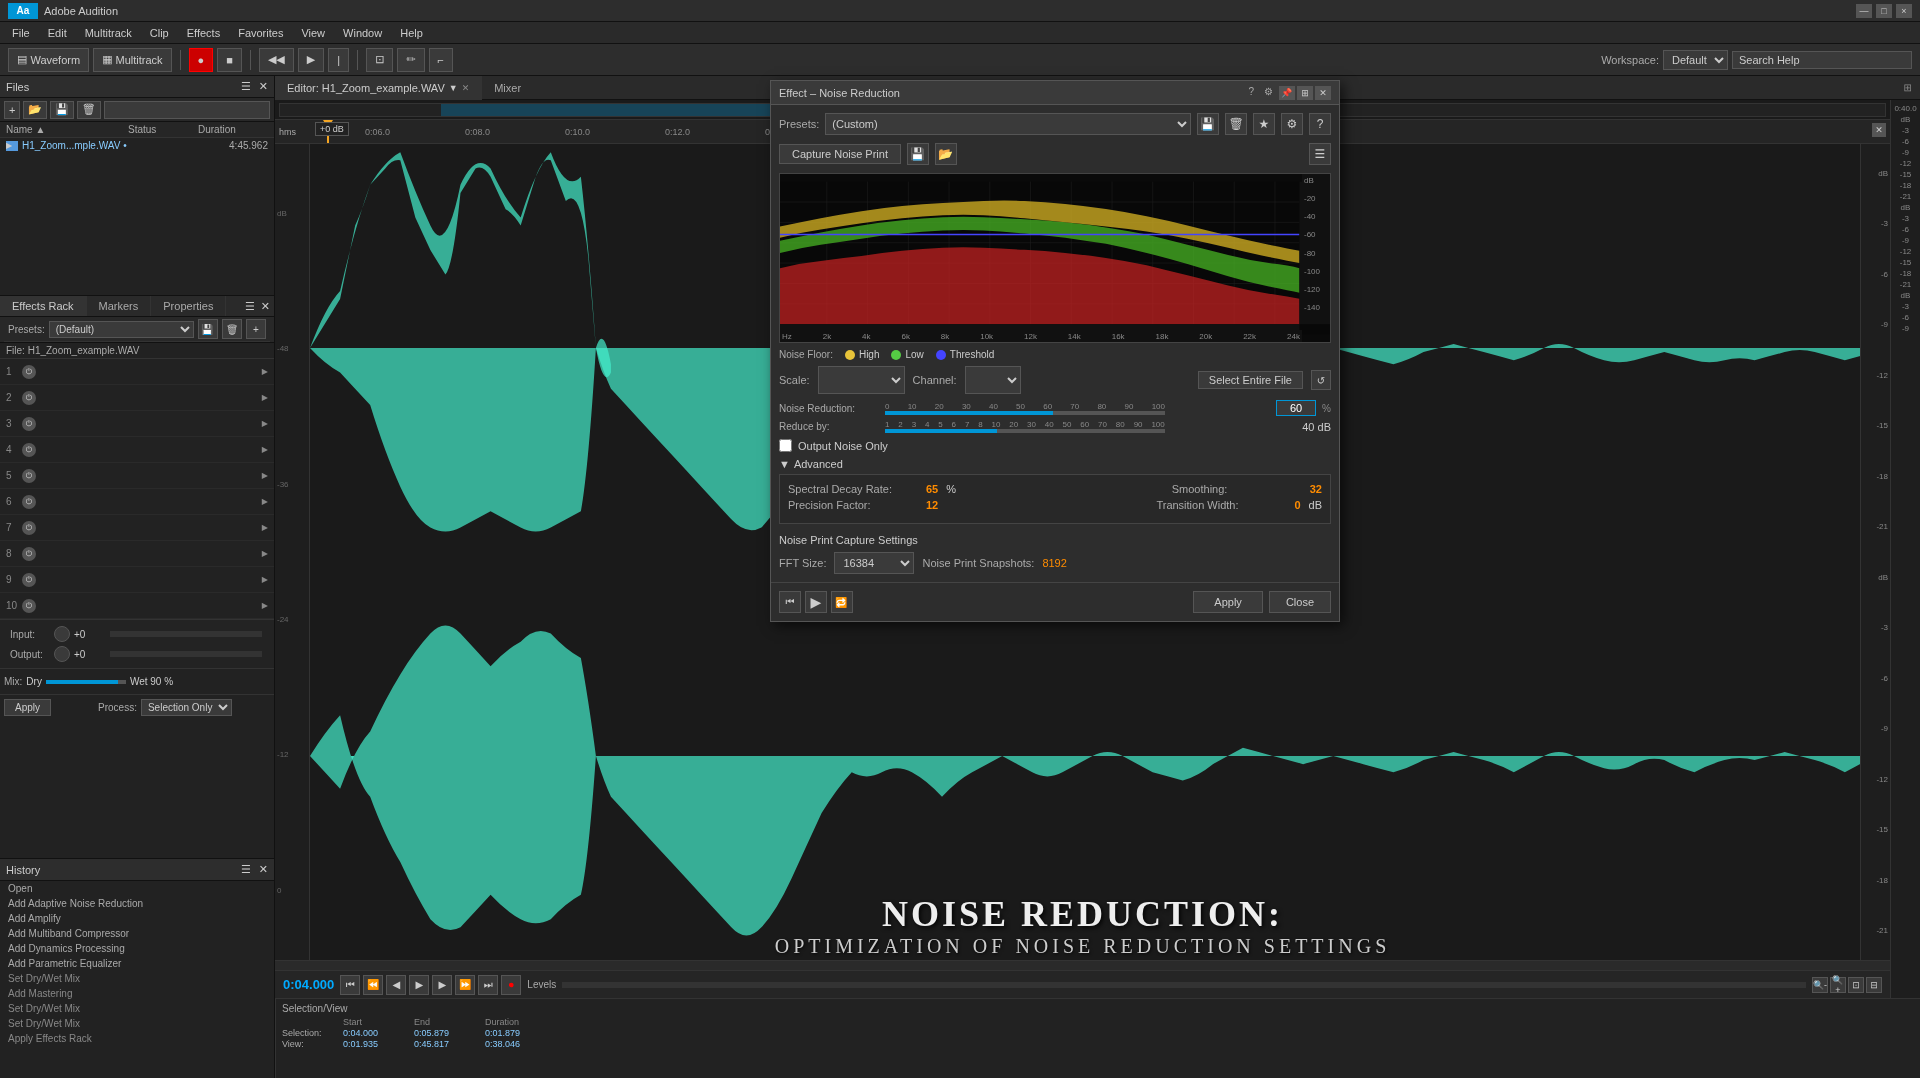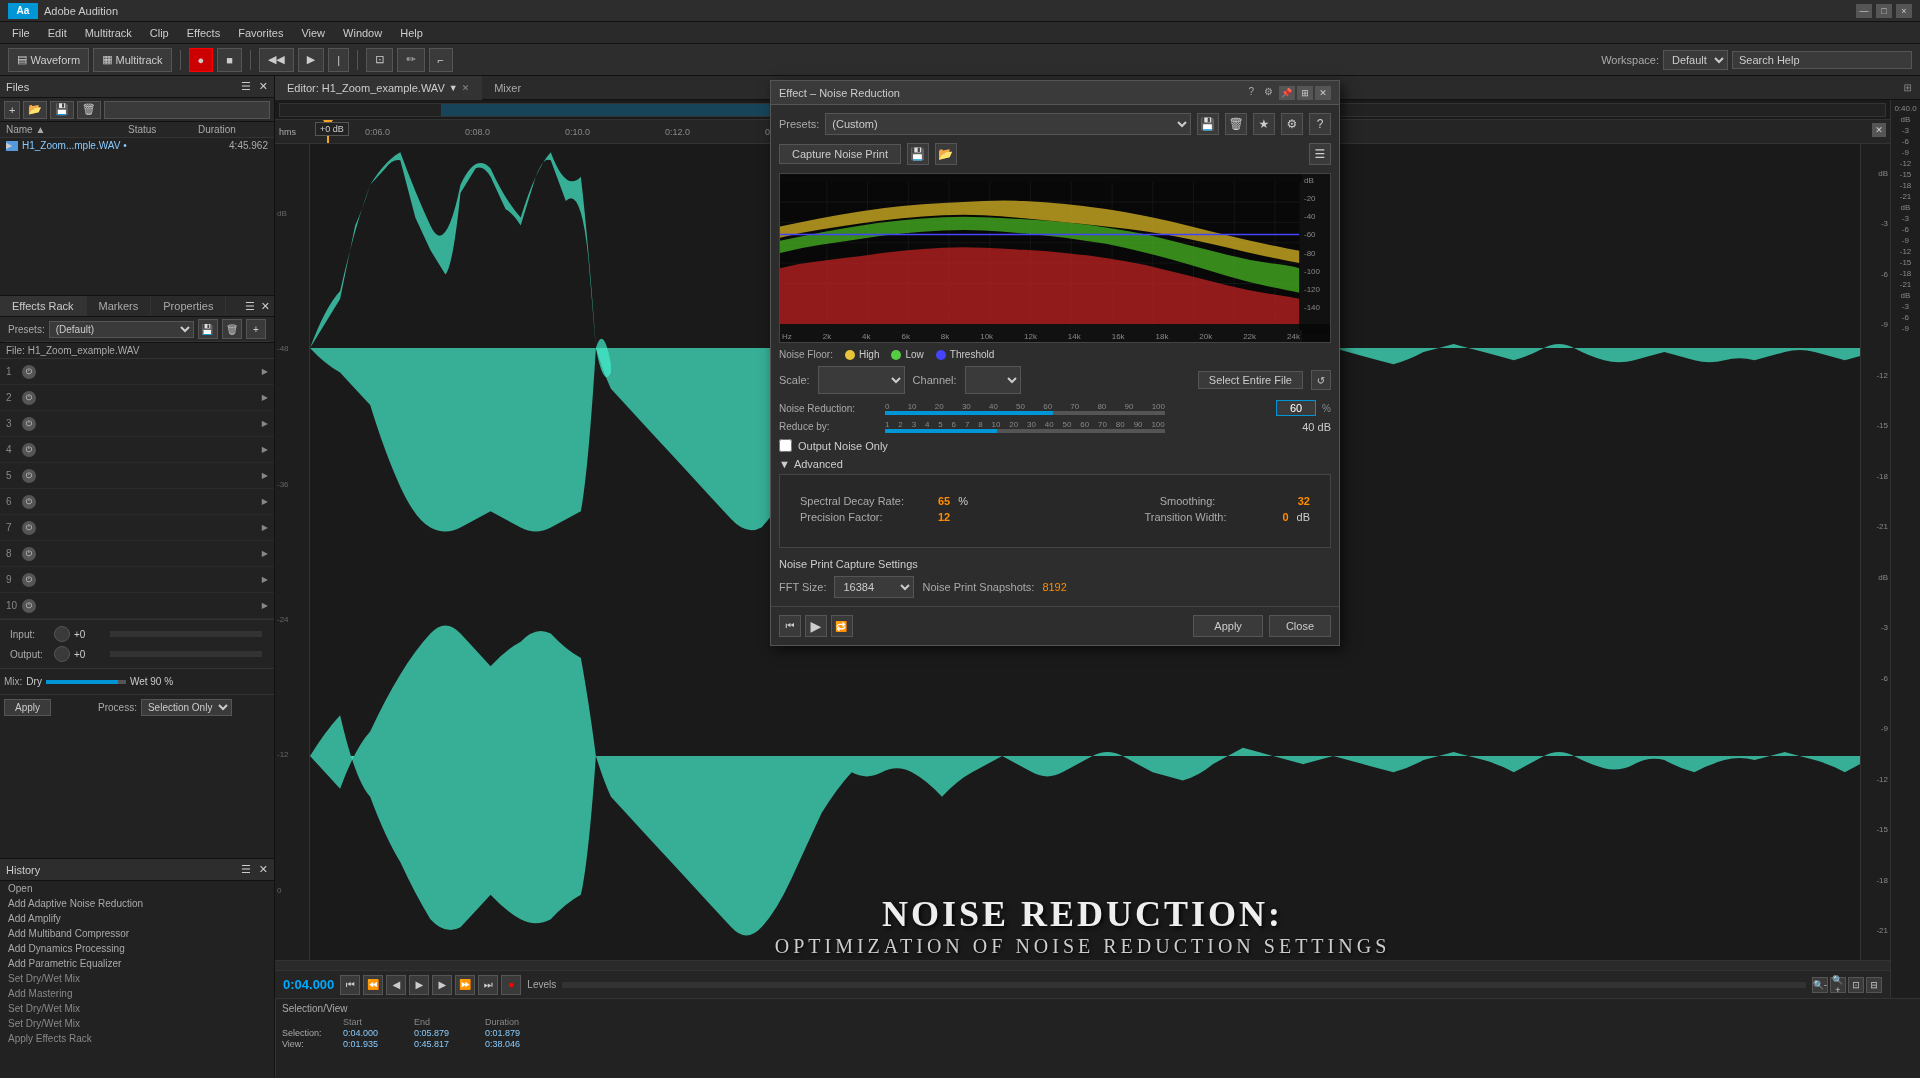--- a/index.html
+++ b/index.html
@@ -578,21 +578,21 @@
       align-items: center;
       gap: 4px;
       cursor: pointer;
       margin: 4px 0;
       font-size: 11px;
       color: #ccc;
     }
     .advanced-content {
       background: #282828;
       border: 1px solid #444;
-      padding: 20px;
+      padding: 8px;
       margin-bottom: 6px;
     }
     .adv-row {
       display: flex;
       align-items: center;
       gap: 8px;
       margin-bottom: 4px;
       font-size: 11px;
     }
     .adv-label { color: #aaa; width: 130px; }

